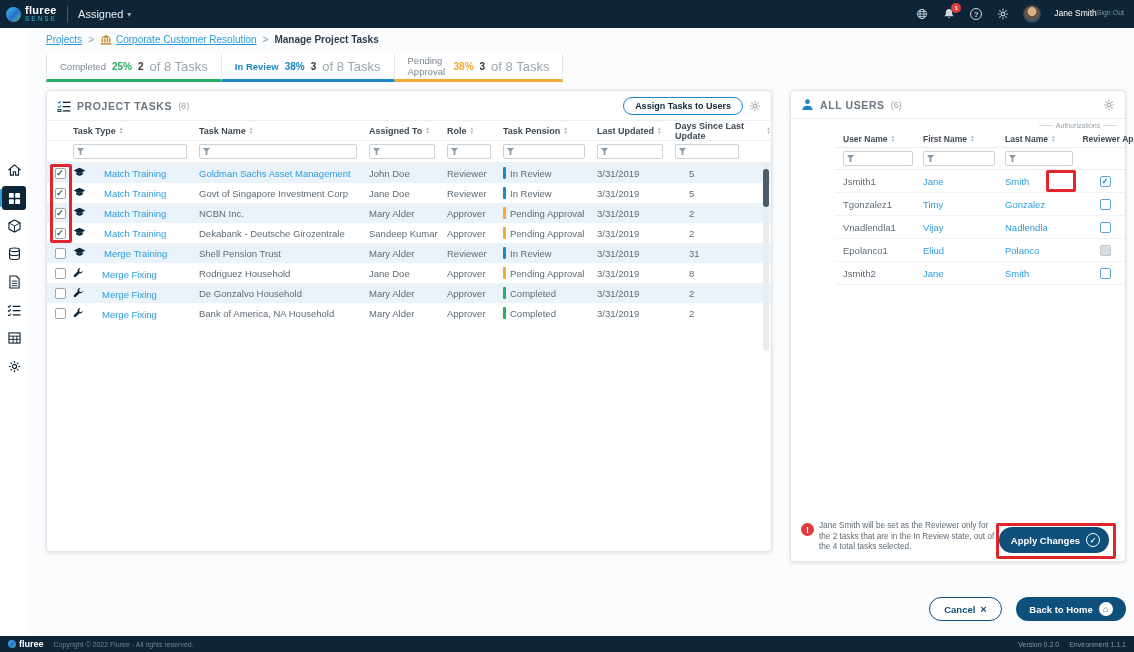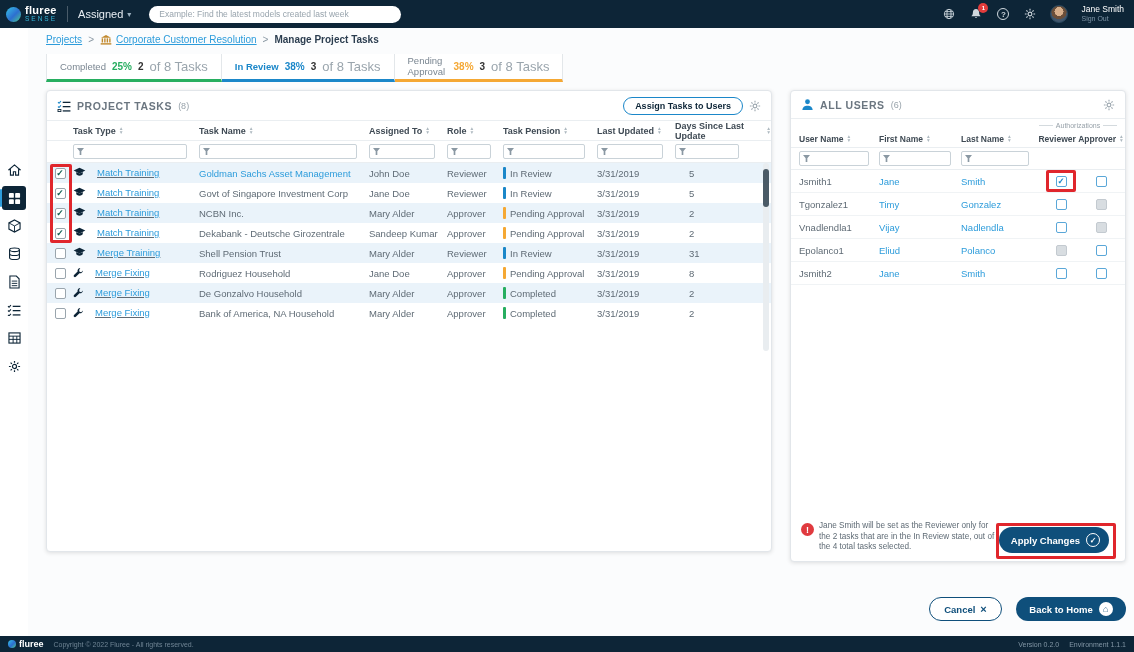--- a/index.html
+++ b/index.html
@@ -16,21 +16,21 @@
   .tb-divider { width:1px; height:16px; background:rgba(255,255,255,.25); margin:0 10px; }
   .module { display:flex; align-items:center; gap:4px; color:#e8eef3; font-size:11px; cursor:pointer; }
   .module .chev { font-size:8px; color:#9fb3c2; }
   .search-input { margin-left:18px; width:252px; height:17px; border:none; border-radius:9px; background:#fff; font-size:8.5px; padding:0 10px; color:#333; outline:none; font-family:"Liberation Sans", sans-serif; }
   .search-input::placeholder { color:#98a4ad; }
   .tb-right { margin-left:auto; display:flex; align-items:center; gap:13px; }
   .tb-icon { position:relative; width:14px; height:14px; display:flex; align-items:center; justify-content:center; cursor:pointer; }
   .help-circle { width:12px; height:12px; border:1.2px solid #cfd8de; border-radius:50%; color:#cfd8de; font-size:8px; font-weight:bold; display:flex; align-items:center; justify-content:center; }
   .badge { position:absolute; top:-4px; right:-5px; min-width:10px; height:10px; border-radius:5px; background:#e23c3c; color:#fff; font-size:6px; font-weight:bold; display:flex; align-items:center; justify-content:center; padding:0 1px; }
   .avatar { width:18px; height:18px; border-radius:50%; background:radial-gradient(circle at 50% 35%, #d8b08c 0 34%, #6b4f3a 35% 58%, #41566b 59%); border:1px solid #2c4a60; }
-  .user-meta { display:flex; flex-direction:column; line-height:1.15; }
+  .user-meta { display:flex; flex-direction:row; line-height:1.15; }
   .user-name { color:#fff; font-size:8.5px; }
   .sign-out { color:#7d93a5; font-size:7px; cursor:pointer; }
 
   
   .sidebar { position:absolute; top:28px; left:0; width:28px; bottom:16px; background:#fff; padding-top:130px; display:flex; flex-direction:column; align-items:center; z-index:5; }
   .side-item { width:24px; height:24px; margin-bottom:4px; display:flex; align-items:center; justify-content:center; cursor:pointer; position:relative; border-radius:3px; }
   .side-item svg { display:block; }
   .side-item.active { background:#0d2537; }
   .side-item.active::before { content:""; position:absolute; left:-2px; top:3px; bottom:3px; width:2px; background:#2d9cdb; border-radius:1px; }
 
@@ -69,34 +69,34 @@
   .assign-btn { border:1px solid #1b87c9; border-radius:11px; background:#fff; color:#0d2537; font-weight:bold; font-size:9px; padding:3px 11px; cursor:pointer; font-family:"Liberation Sans", sans-serif; }
   .gear-btn { cursor:pointer; display:flex; align-items:center; }
   .task-grid { display:grid; grid-template-columns:26px 126px 170px 78px 56px 94px 78px 1fr; align-items:center; }
   .thead { height:20px; border-bottom:1px solid #eaeef1; }
   .thead .hcell { display:flex; align-items:center; font-size:9px; font-weight:bold; color:#3f4a54; cursor:pointer; }
   .tfilter { height:22px; border-bottom:1px solid #eaeef1; }
   .trow { height:20px; font-size:9.5px; color:#5f6b75; }
   .trow.stripe { background:#eaf3fa; }
   .cell { overflow:hidden; white-space:nowrap; padding-right:6px; }
   .c-check { display:flex; justify-content:center; padding-right:0; }
-  .c-type { display:flex; align-items:flex-start; gap:11px;text-decoration:underline; }
+  .c-type { display:flex; align-items:flex-end; gap:18px; }
   .c-status { display:flex; align-items:center; gap:4px; }
   .c-days { padding-left:14px; }
   .status-bar { width:3px; height:12px; border-radius:1px; flex-shrink:0; }
   .link { color:#2d9cdb; cursor:pointer; }
   .cb { width:11px; height:11px; border:1px solid #9aa5ad; border-radius:2px; background:#fff; display:flex; align-items:center; justify-content:center; font-size:9px; color:#0e5f50; cursor:pointer; }
   .cb.checked::after { content:"✓"; font-weight:bold; }
   .vscroll { position:absolute; top:72px; right:2px; width:6px; height:188px; background:#e9edf0; border-radius:3px; }
   .vthumb { position:absolute; top:6px; left:0; width:6px; height:38px; background:#4a5a66; border-radius:3px; cursor:grab; }
 
   
   .users-panel { left:790px; top:90px; width:336px; height:472px; }
   .users-panel .panel-head { height:28px; }
-  .users-grid { display:grid; grid-template-columns:80px 82px 78px 44px 36px; align-items:center; padding:0 8px; }
+  .users-grid { display:grid; grid-template-columns:80px 82px 78px 44px 36px; align-items:center; padding:0 8px;margin-left:44px; }
   .auth-row { display:grid; grid-template-columns:240px 1fr; padding:0 8px; height:12px; align-items:center; }
   .auth-label-wrap { display:flex; align-items:center; gap:3px; }
   .auth-line { flex:1; height:1px; background:#d4dade; }
   .auth-text { font-size:7px; color:#97a1a9; }
   .uhead { height:17px; border-bottom:1px solid #eaeef1; }
   .uhead .hcell { display:flex; align-items:center; font-size:8.5px; font-weight:bold; color:#3f4a54; cursor:pointer; }
   .uhead .hcell.center { justify-content:center; }
   .ufilter { height:22px; border-bottom:1px solid #eaeef1; }
   .ufilter .filter-box { margin-right:10px; }
   .urow { height:23px; font-size:9.5px; color:#5f6b75; border-bottom:1px solid #f0f3f5; }
@@ -137,21 +137,20 @@
     <span class="brand-texts">
       <span class="brand-name">fluree</span>
       <span class="brand-sub">SENSE</span>
     </span>
   </div>
   <span class="tb-divider"></span>
   <div class="module">
     <span>Assigned</span>
     <span class="chev">▾</span>
   </div>
-  <input class="search-input" placeholder="Example: Find the latest models created last week" style="">
   <div class="tb-right">
     <span class="tb-icon">
       <svg viewBox="0 0 14 14" width="12" height="12">
           <g stroke="#cfd8de" fill="none" stroke-width="1">
             <circle cx="7" cy="7" r="5.4"></circle>
             <ellipse cx="7" cy="7" rx="2.4" ry="5.4"></ellipse>
             <path d="M1.6 7h10.8M2.5 4.2h9M2.5 9.8h9"></path>
           </g>
         </svg>
     </span>

